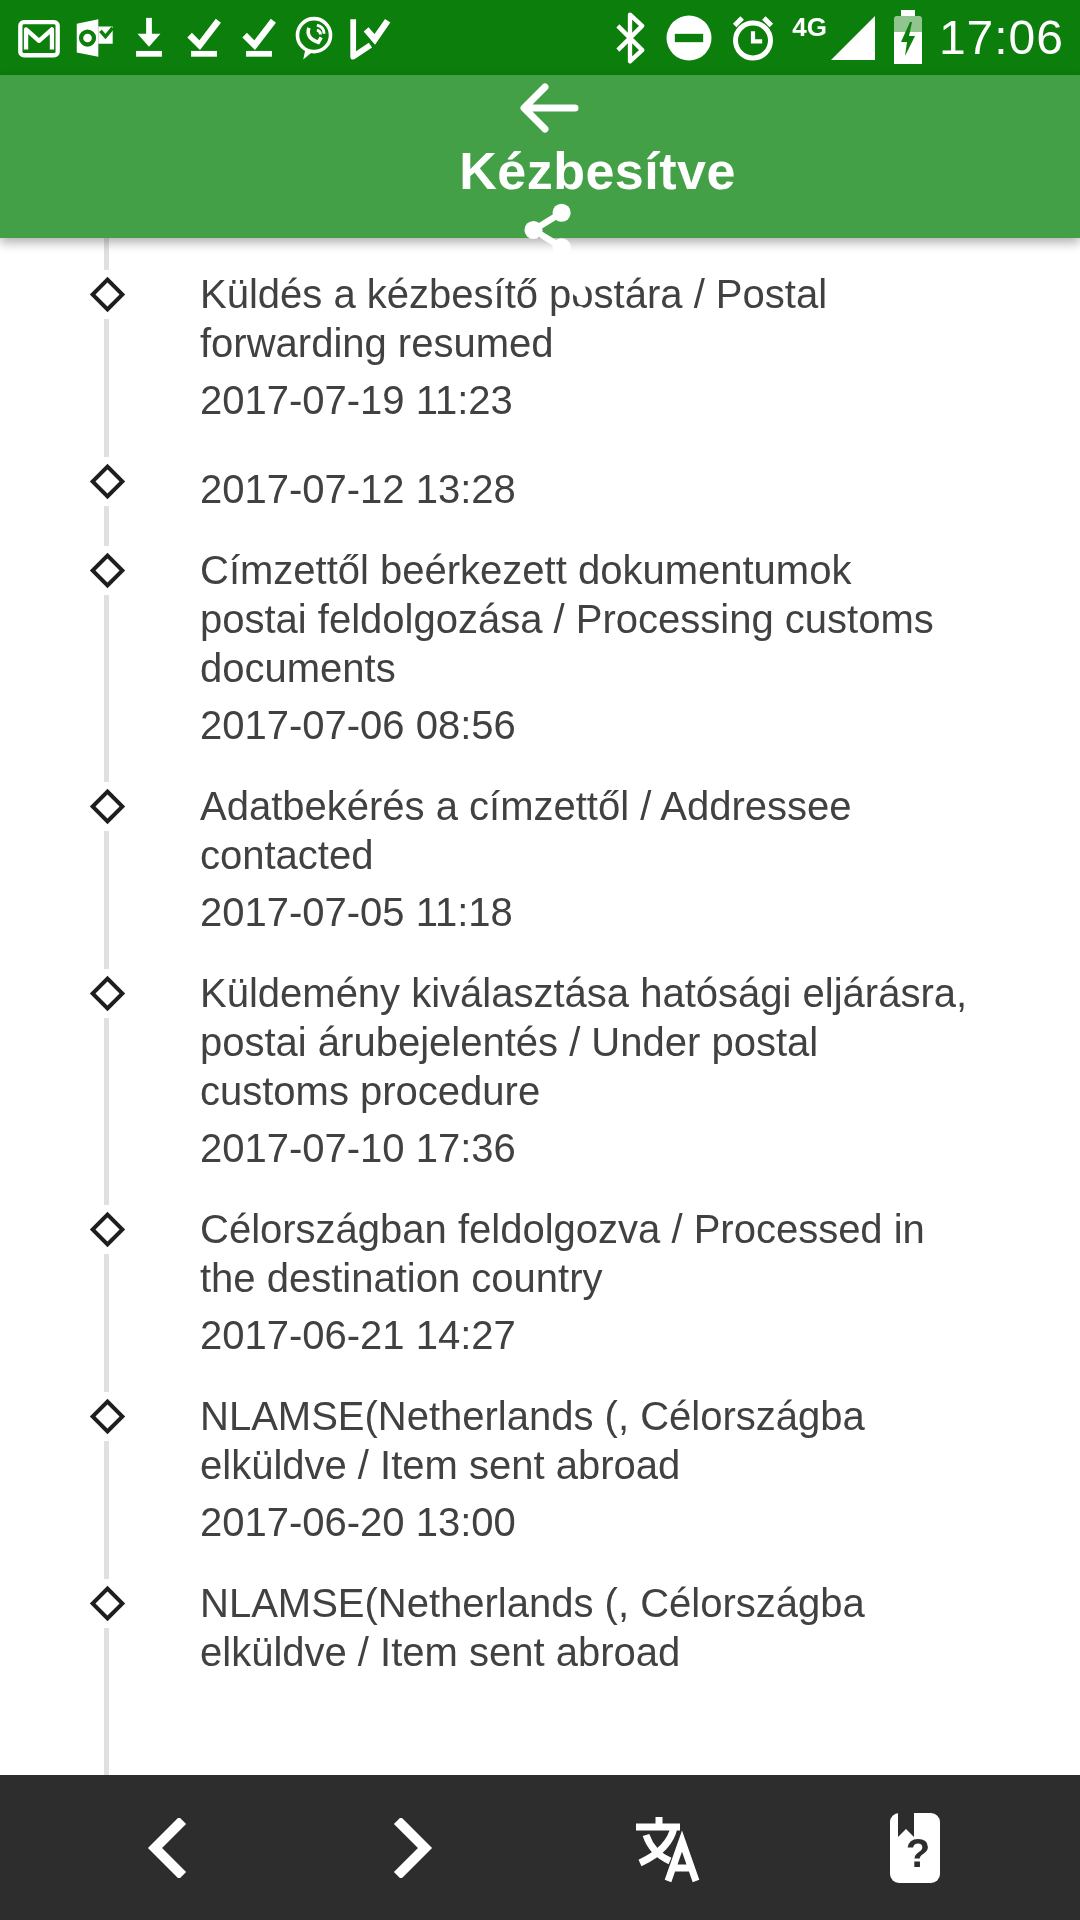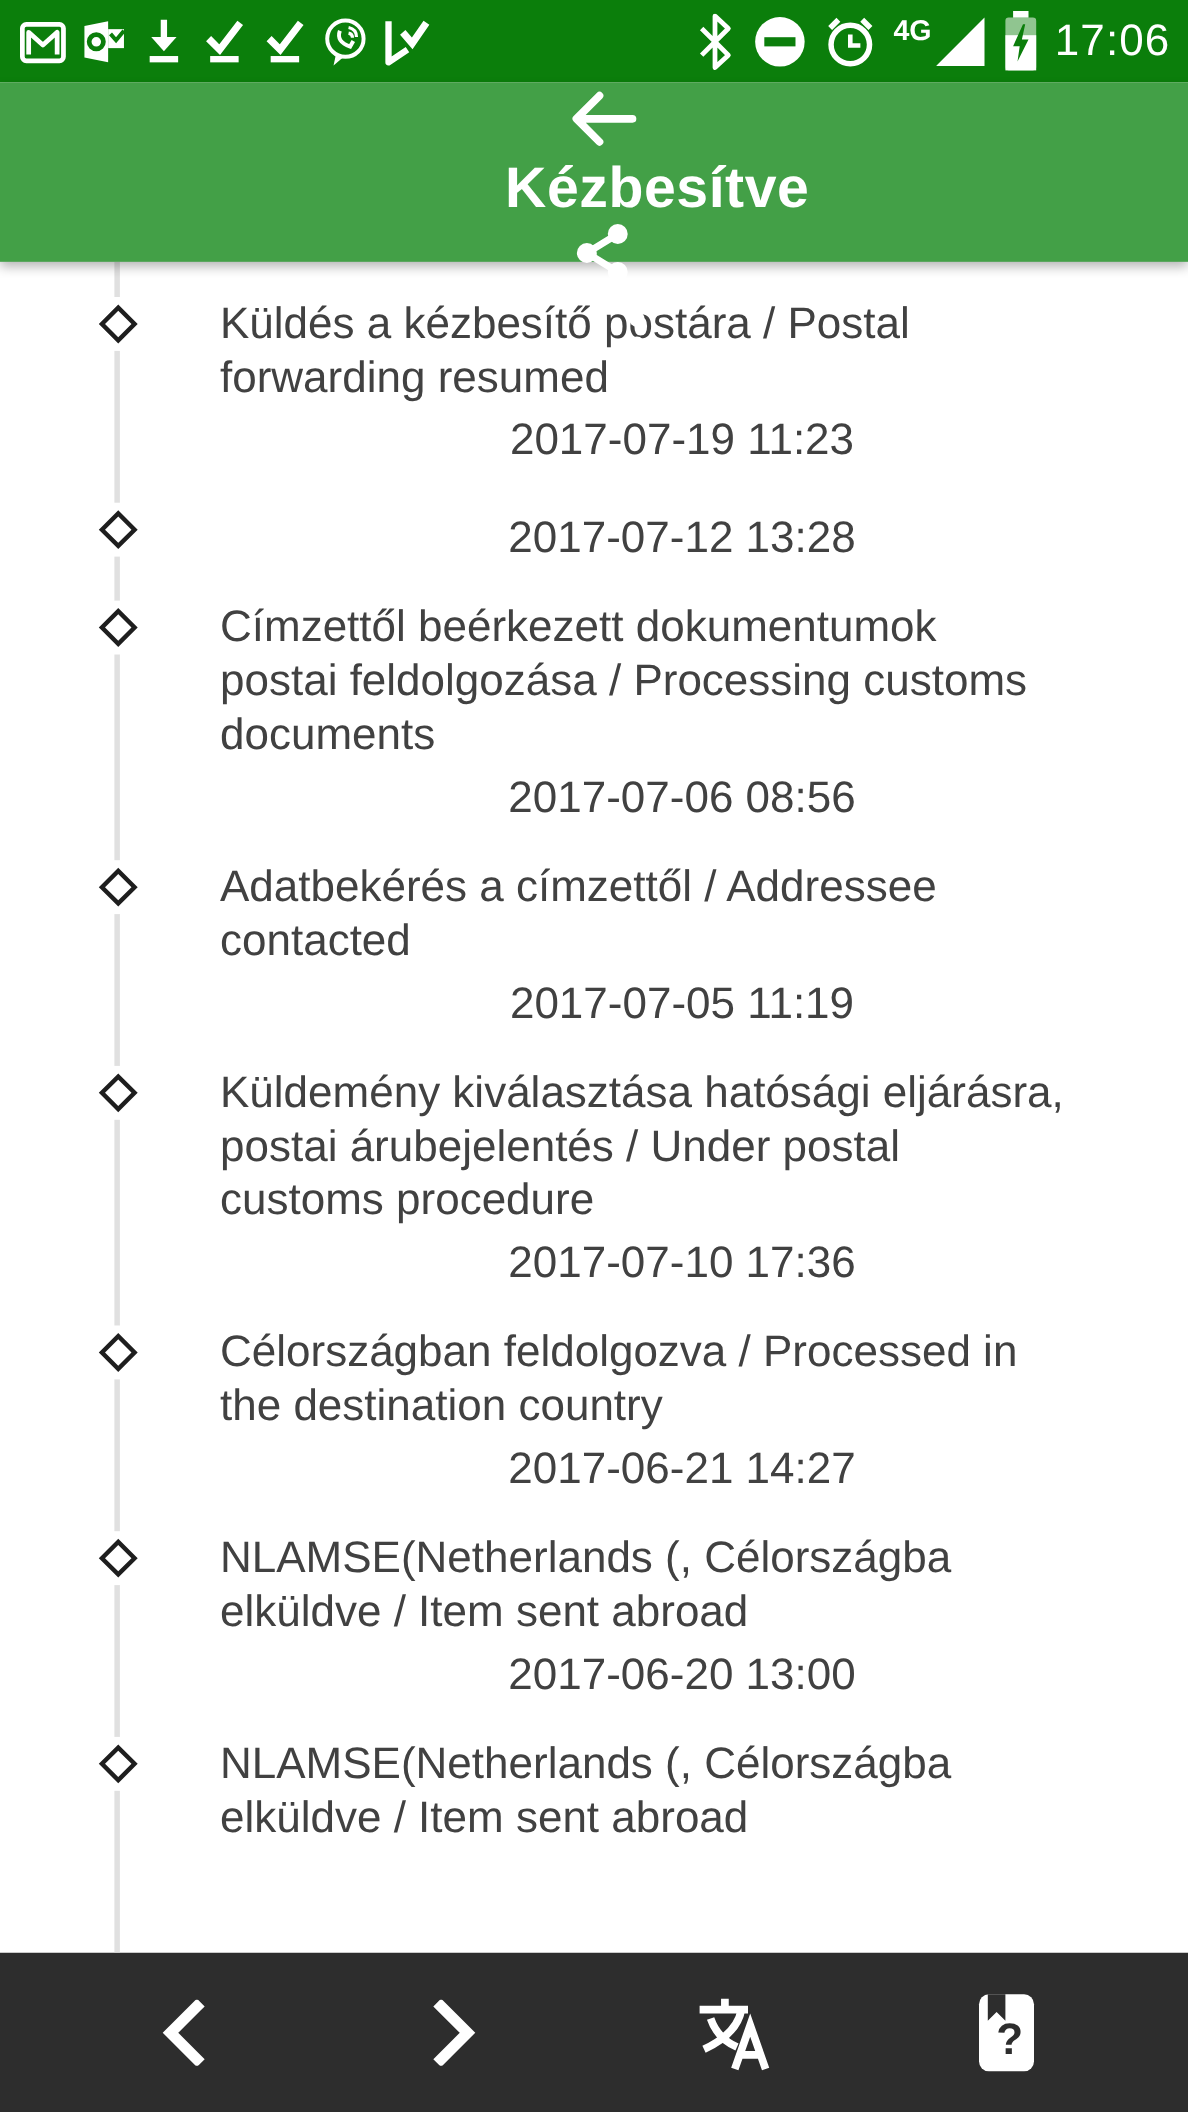--- a/index.html
+++ b/index.html
@@ -11,21 +11,21 @@
     --diamond-border:#1E1E1E;
   }
   *{box-sizing:border-box;margin:0;padding:0;}
   html,body{width:1080px;height:1920px;overflow:hidden;background:#fff;
     font-family:"Liberation Sans",sans-serif;}
   
   .status-bar{height:75px;background:var(--status-bar-bg);display:flex;
     align-items:center;padding:0 16px;gap:9px;}
   .status-bar svg{display:block;}
   .sb-right{margin-left:auto;display:flex;align-items:center;gap:14px;}
-  .sb-time{color:#fff;font-size:40px;letter-spacing:1px;}
+  .sb-time{color:#fff;font-size:48px;letter-spacing:1px;}
   .sb-4g{display:flex;align-items:flex-start;gap:2px;}
   .sb-4g .lbl{color:#fff;font-size:26px;font-weight:bold;line-height:1;}
   
   .toolbar{height:163px;background:var(--toolbar-bg);display:flex;align-items:center;
     padding:0 30px 0 45px;position:relative;z-index:5;
     box-shadow:0 5px 10px rgba(0,0,0,0.30);flex-direction:column;}
   .icon-btn{background:none;border:none;padding:0;display:flex;align-items:center;
     justify-content:center;cursor:pointer;}
   .toolbar .title{color:#fff;font-size:52px;font-weight:bold;margin-left:100px;
     letter-spacing:0.5px;}
@@ -36,21 +36,21 @@
   .timeline{list-style:none;position:relative;padding-top:32px;height:100%;}
   .timeline::before{content:"";position:absolute;left:104px;top:0;bottom:0;width:5px;
     background:var(--timeline-line);}
   .event{display:flex;align-items:flex-start;margin-bottom:32px;position:relative;}
   .node{margin-left:85px;width:44px;height:49px;background:#fff;display:flex;
     flex-shrink:0;position:relative;z-index:1;}
   .diamond{width:25px;height:25px;border:4px solid var(--diamond-border);
     background:#fff;transform:rotate(45deg);margin:auto;}
   .body{margin-left:71px;width:840px;color:var(--text);}
   .event-text{font-size:40px;line-height:49px;white-space:pre;}
-  .event-time{font-size:40px;line-height:49px;margin-top:8px;text-align:center;}
+  .event-time{font-size:40px;line-height:49px;margin-top:8px;}
   
   .bottom-bar{height:145px;background:var(--bottom-bar-bg);display:flex;
     align-items:center;justify-content:space-around;padding:0 40px;}
   .bottom-bar .icon-btn{width:120px;height:110px;}
 </style>
 </head>
 <body>
 
 <div class="status-bar">
   <svg width="46" height="46" viewBox="0 0 64 64">
@@ -176,21 +176,21 @@
       </div>
     </li>
 
     <li class="event">
       <span class="node">
           <span class="diamond"></span>
         </span>
       <div class="body">
         <div class="event-text">Adatbekérés a címzettől / Addressee
 contacted</div>
-        <div class="event-time">2017-07-05 11:19</div>
+        <div class="event-time">2017-07-05 11:18</div>
       </div>
     </li>
 
     <li class="event">
       <span class="node">
           <span class="diamond"></span>
         </span>
       <div class="body">
         <div class="event-text">Küldemény kiválasztása hatósági eljárásra,
 postai árubejelentés / Under postal

